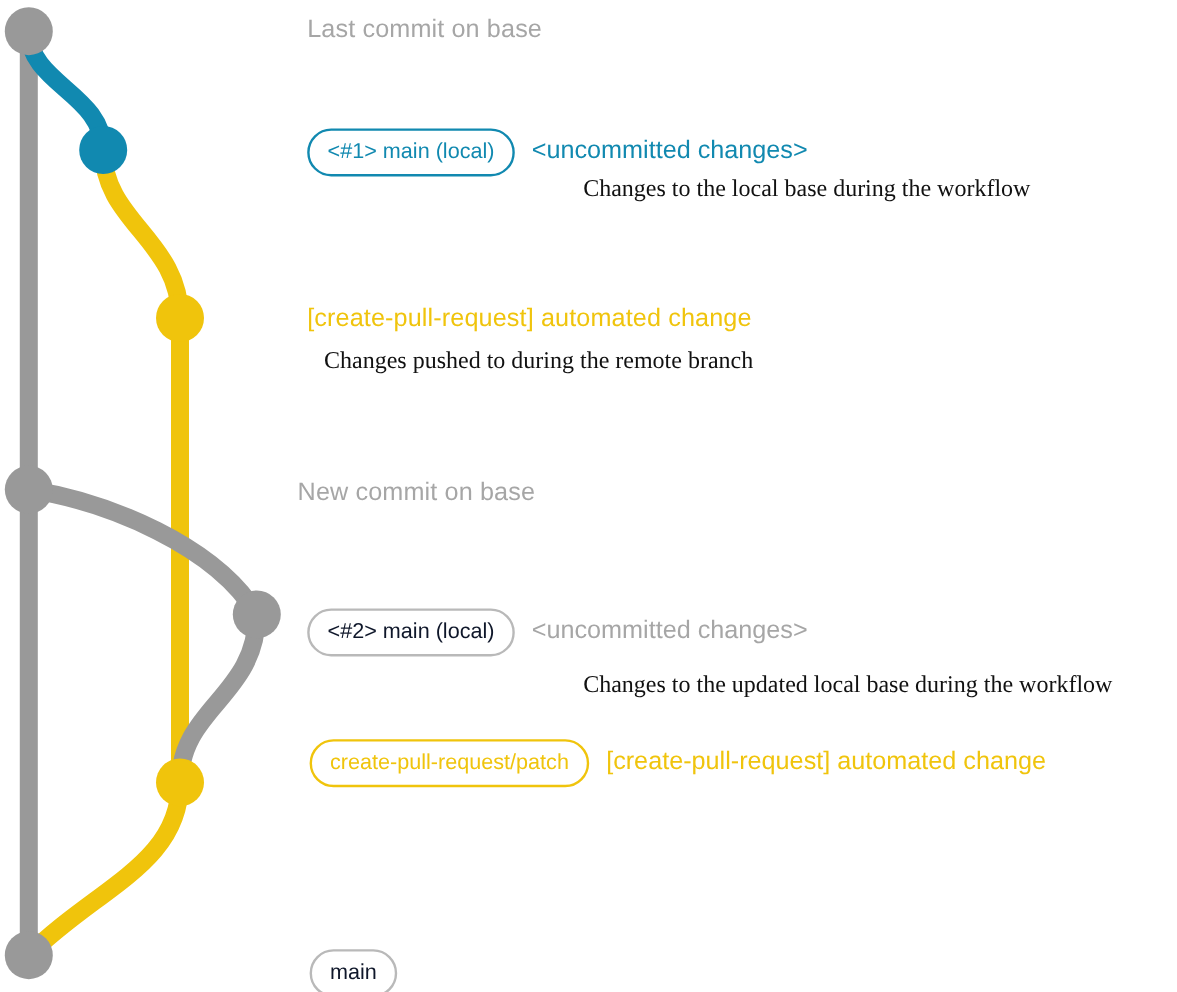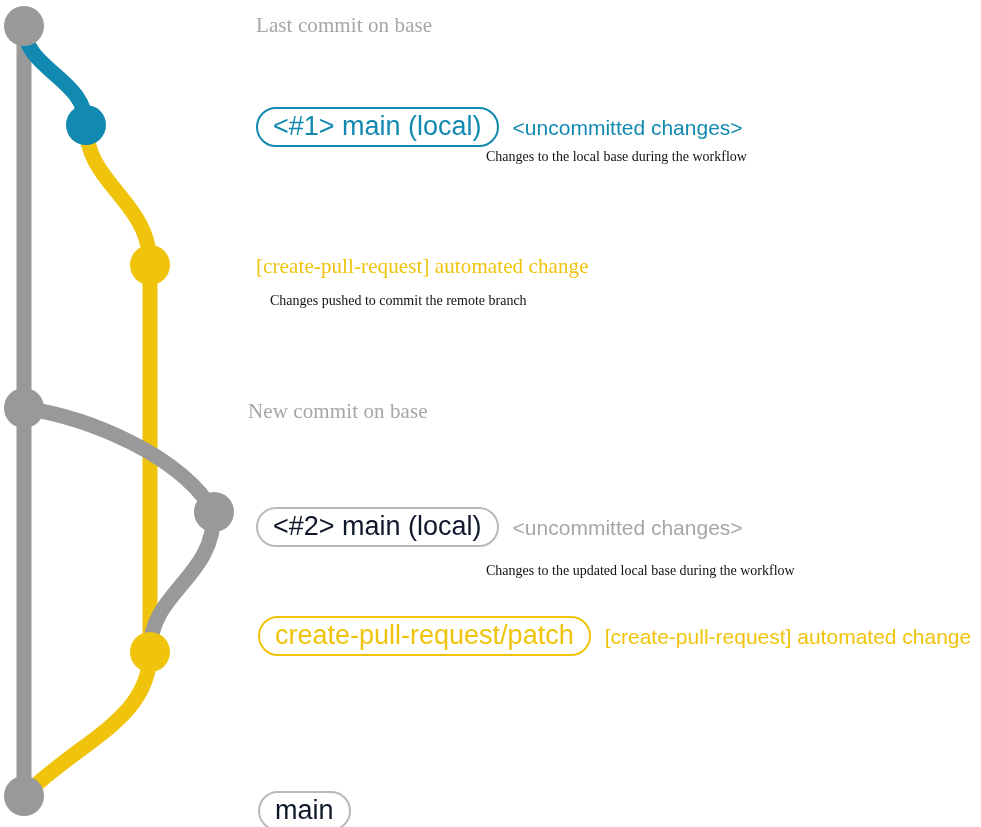--- a/index.html
+++ b/index.html
@@ -26,53 +26,53 @@
     width: 981px;
     height: 827px;
   }
   .row {
     position: absolute;
     display: flex;
     align-items: baseline;
     white-space: nowrap;
   }
   .headline {
-    font-family: Liberation Serif, serif;
+    font-family: Liberation Sans, sans-serif;
     font-size: 21px;
     line-height: 26px;
     letter-spacing: 0.1px;
   }
   .badge {
     display: inline-block;
     border: 2px solid #4c1d95;
     border-radius: 22px;
     padding: 5px 15px 7px 15px;
     font-family: "Liberation Sans", sans-serif;
-    font-size: 27px;
+    font-size: 18px;
     line-height: 24px;
     color: #999999;
     background: transparent;
     white-space: nowrap;
   }
   .badge.teal   { border-color: #1189b0; color: #1189b0; }
   .badge.gray   { border-color: #b9b9b9; color: #0f172a; margin-top: 12px; }
   .badge.yellow { border-color: #f0c40c; color: #f0c40c; }
   .subject {
     font-family: "Liberation Sans", sans-serif;
     font-size: 21px;
     line-height: 26px;
     margin-left: 14px;
   }
   .subject.teal   { color: #1189b0; }
   .subject.gray   { color: #a6a6a6; }
   .subject.yellow { color: #f0c40c; }
   .desc {
     position: absolute;
     font-family: "Liberation Serif", serif;
-    font-size: 14px;
+    font-size: 20px;
     line-height: 22px;
     color: #111111;
     white-space: nowrap;
   }
 </style>
 </head>
 <body>
 
 <div id="canvas">
 
@@ -106,21 +106,21 @@
 
   <div class="row" style="left:256px; top:107px;">
     <span class="badge teal">&lt;#1&gt; main (local)</span>
     <span class="subject teal">&lt;uncommitted changes&gt;</span>
   </div>
   <div class="desc" style="left:486px; top:146px;">Changes to the local base during the workflow</div>
 
   <div class="row" style="left:256px; top:253px;">
     <span class="headline" style="color:#f0c40c;">[create-pull-request] automated change</span>
   </div>
-  <div class="desc" style="left:270px; top:290px;">Changes pushed to commit the remote branch</div>
+  <div class="desc" style="left:270px; top:290px;">Changes pushed to during the remote branch</div>
 
   <div class="row" style="left:248px; top:398px;">
     <span class="headline" style="color:#a6a6a6;">New commit on base</span>
   </div>
 
   <div class="row" style="left:256px; top:495px;">
     <span class="badge gray">&lt;#2&gt; main (local)</span>
     <span class="subject gray">&lt;uncommitted changes&gt;</span>
   </div>
   <div class="desc" style="left:486px; top:560px;">Changes to the updated local base during the workflow</div>

